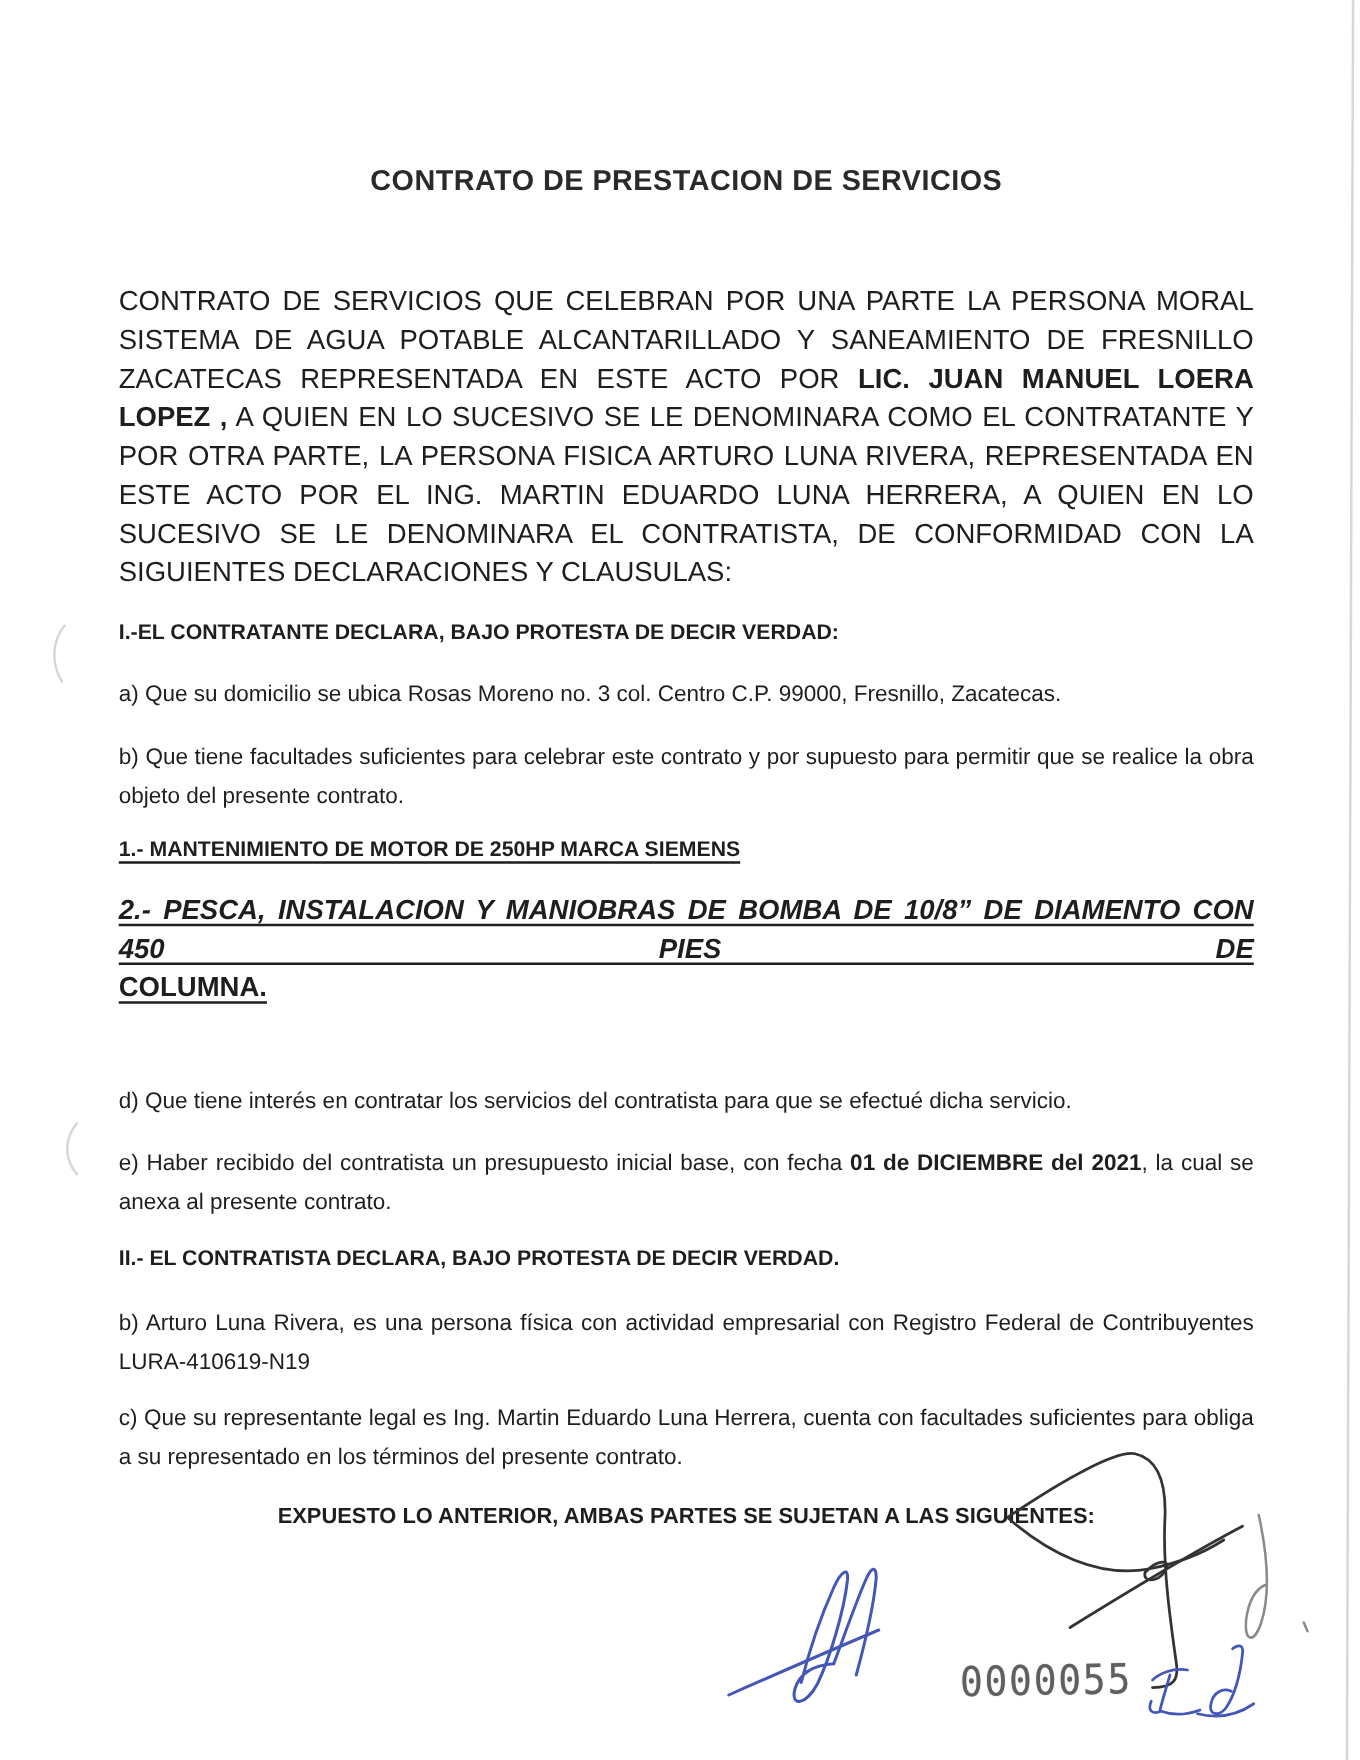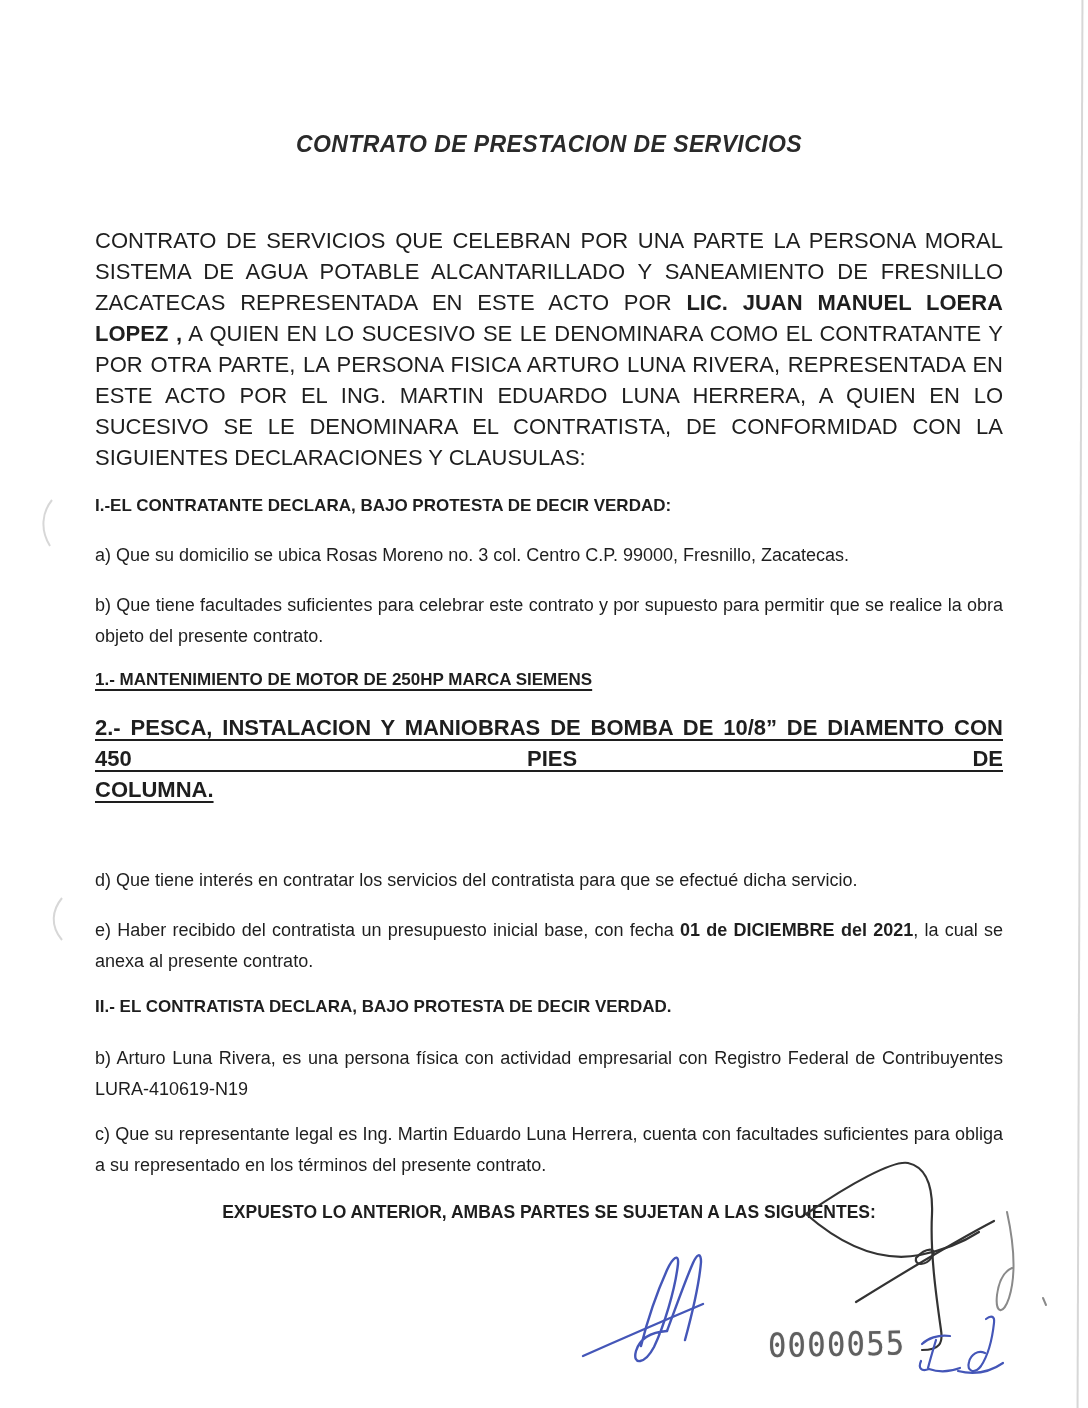--- a/index.html
+++ b/index.html
@@ -22,21 +22,20 @@
   }
   .title{
     position:absolute;
     top:131px;left:95px;width:908px;
     margin:0;
     text-align:center;
     font-size:23px;
     font-weight:bold;
     letter-spacing:0.4px;
     color:#2a2a2a;
-    font-style:italic;
   }
   .content{
     position:absolute;
     top:225px;left:95px;width:908px;
     font-size:18px;
     line-height:31px;
   }
   .content p{margin:0;text-align:justify;}
   .caps{font-size:22px;}
   .bold{font-weight:bold;}
@@ -92,21 +91,21 @@
 
     <p class="heading mb19">I.-EL CONTRATANTE DECLARA, BAJO PROTESTA DE DECIR VERDAD:</p>
 
     <p class="mb19">a) Que su domicilio se ubica Rosas Moreno no. 3 col. Centro C.P. 99000, Fresnillo, Zacatecas.</p>
 
     <p class="mb12">b) Que tiene facultades suficientes para celebrar este contrato y por supuesto para permitir que se realice la obra objeto del presente contrato.</p>
 
 
     <p class="heading ul mb17">1.-  MANTENIMIENTO  DE MOTOR DE 250HP MARCA SIEMENS</p>
 
-    <p class="caps bold mb60"><span class="ul stretch" style="display:block;">2.- PESCA,  INSTALACION Y  MANIOBRAS DE BOMBA DE 10/8” DE DIAMENTO CON 450 PIES DE</span><span class="ul">COLUMNA.</span></p>
+    <p class="caps bold mb60"><span class="ul stretch" style="display:block;font-style:italic;">2.- PESCA,  INSTALACION Y  MANIOBRAS DE BOMBA DE 10/8” DE DIAMENTO CON 450 PIES DE</span><span class="ul">COLUMNA.</span></p>
 
     <p class="mb19">d) Que tiene interés en contratar los servicios del contratista para que se efectué dicha servicio.</p>
 
     <p class="mb14"><span>e) Haber recibido del contratista un presupuesto inicial base, con fecha </span><span class="bold">01 de DICIEMBRE  del 2021</span><span>, la cual se anexa al presente contrato.</span></p>
 
     <p class="heading mb21">II.- EL CONTRATISTA DECLARA, BAJO PROTESTA DE DECIR VERDAD.</p>
 
 
     <p class="mb14">b) Arturo Luna Rivera, es una persona física con actividad empresarial con Registro Federal de Contribuyentes LURA-410619-N19</p>
 

